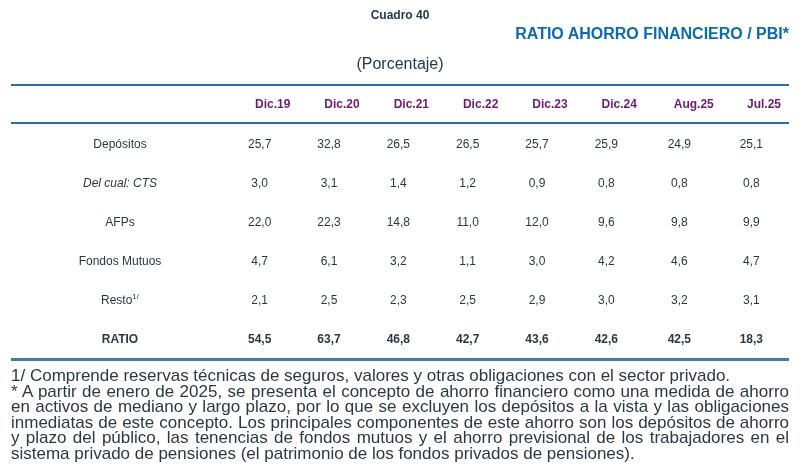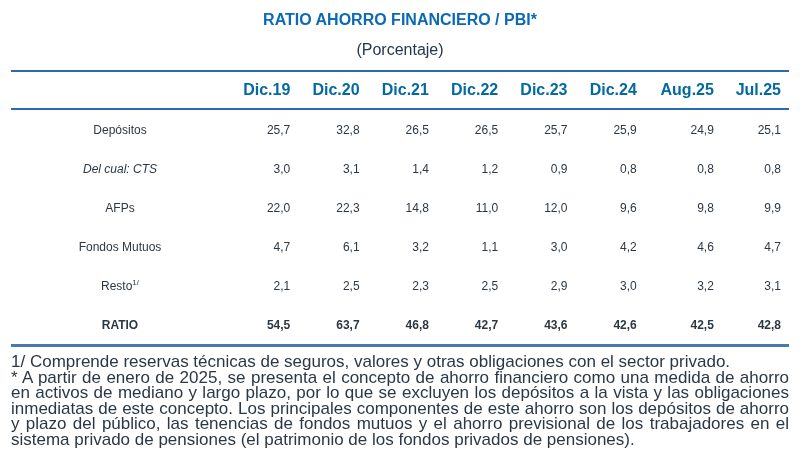--- a/index.html
+++ b/index.html
@@ -2,47 +2,48 @@
 <html><head>
 <meta charset="utf-8">
 <style>
   html,body{margin:0;padding:0;background:#ffffff;}
   .page{
     width:800px;height:476px;box-sizing:border-box;
     background:#ffffff;padding:8px 11px 0 11px;overflow:hidden;
     font-family:"Liberation Sans",sans-serif;
   }
   .caption{text-align:center;font-size:12px;font-weight:bold;color:#24384f;}
-  .title{text-align:center;font-size:16px;font-weight:bold;color:#0a6ab5;margin-top:3px;}
+  .title{text-align:right;font-size:16px;font-weight:bold;color:#0a6ab5;margin-top:3px;}
   .subtitle{text-align:center;font-size:16px;color:#24384f;margin-top:12px;}
   table.data{
     width:100%;border-collapse:collapse;margin-top:11px;
     border-top:2px solid #2a6bad;border-bottom:3px solid #4a78a8;
   }
   table.data thead th{
     border-bottom:2px solid #2a6bad;
-    font-size:16px;font-weight:bold;color:#0369a1;
+    font-size:12px;font-weight:bold;color:#701a75;
     text-align:right;height:36px;vertical-align:middle;padding:0 8px 0 0;
   }
   table.data thead th.label-col{text-align:left;width:218px;padding:0;}
   table.data tbody td{
-    font-size:12px;color:#2b3844;text-align:right;
+    font-size:12px;color:#2b3844;text-align:center;
     height:39px;vertical-align:middle;padding:0 8px 0 0;white-space:nowrap;
   }
   table.data tbody td.label{text-align:center;padding:0;}
   tr.row-indent td.label{padding-left:22px;font-style:italic;}
   tr.total td{font-weight:bold;color:#19222e;padding-top:34px;height:26px;}
   sup.fn{font-size:8px;vertical-align:super;line-height:0;}
   .footnotes{margin-top:7px;font-size:17px;line-height:15.6px;color:#2b3844;text-align:justify;}
   .footnotes p{margin:0;}
 </style>
 </head>
 <body>
 
 <div class="page">
+  <div class="caption">Cuadro 40</div>
   <div class="title">RATIO AHORRO FINANCIERO / PBI*</div>
   <div class="subtitle">(Porcentaje)</div>
 
   <table class="data">
     <thead>
       <tr id="head-row">
           <th class="label-col"></th>
           <th>Dic.19</th>
           <th>Dic.20</th>
           <th>Dic.21</th>
@@ -111,21 +112,21 @@
         </tr>
         <tr class="total">
           <td class="label">RATIO</td>
           <td>54,5</td>
           <td>63,7</td>
           <td>46,8</td>
           <td>42,7</td>
           <td>43,6</td>
           <td>42,6</td>
           <td>42,5</td>
-          <td>42,8</td>
+          <td>18,3</td>
         </tr>
       </tbody>
   </table>
 
   <div class="footnotes" id="footnotes">
       <p>1/  Comprende reservas técnicas de seguros, valores y otras obligaciones con el sector privado.</p>
       <p>*  A partir de enero de 2025, se presenta el concepto de ahorro financiero como una medida de ahorro en activos de mediano y largo plazo, por lo que se excluyen los depósitos a la vista y las obligaciones inmediatas de este concepto. Los principales componentes de este ahorro son los depósitos de ahorro y plazo del público, las tenencias de fondos mutuos y el ahorro previsional de los trabajadores en el sistema privado de pensiones (el patrimonio de los fondos privados de pensiones).</p>
     </div>
 </div>
 

